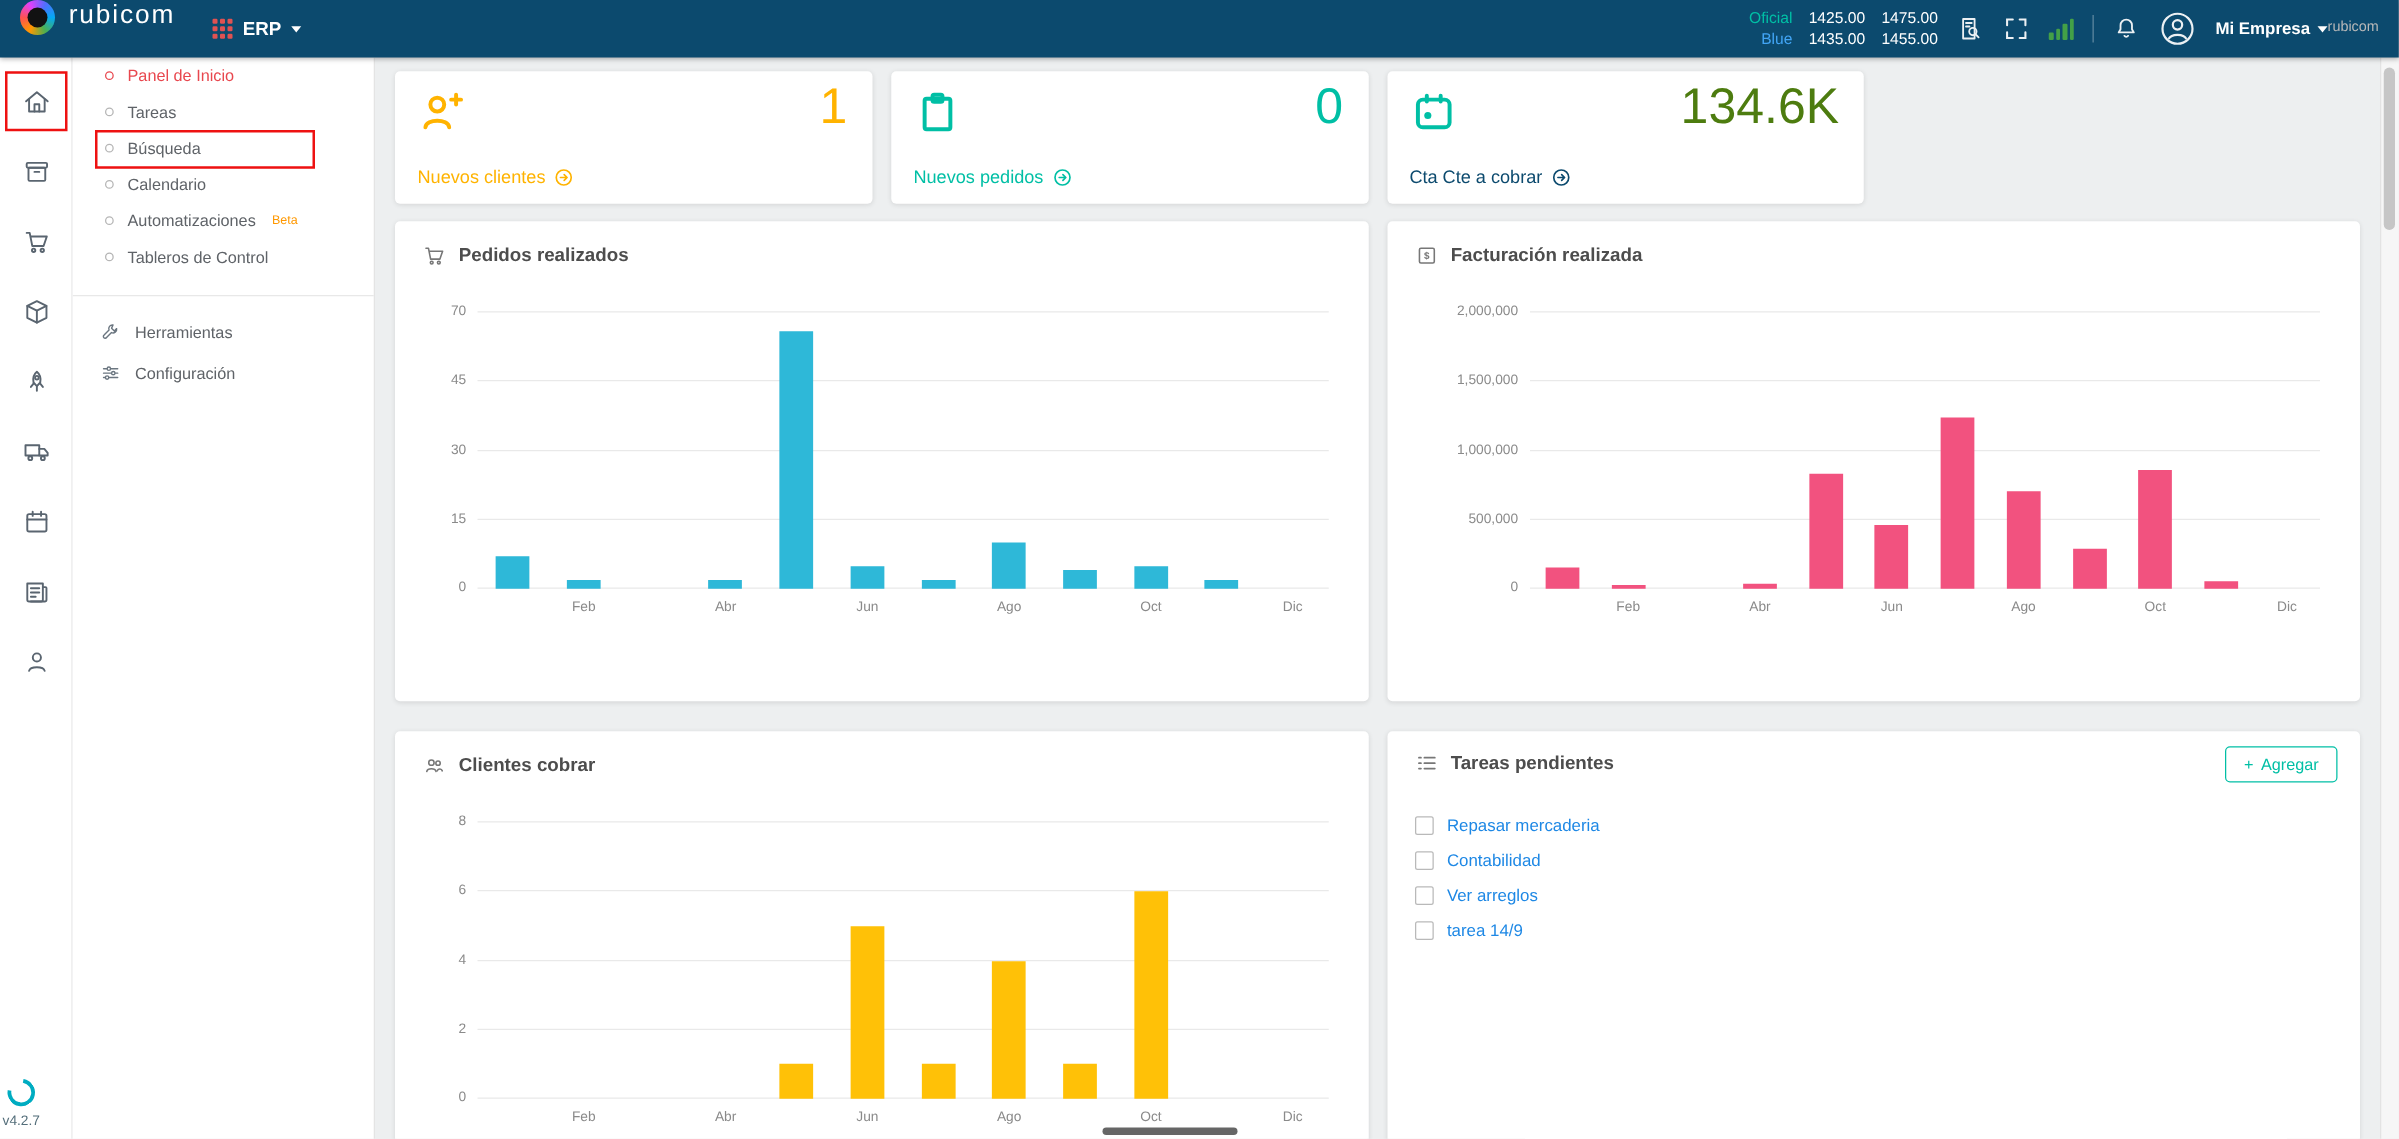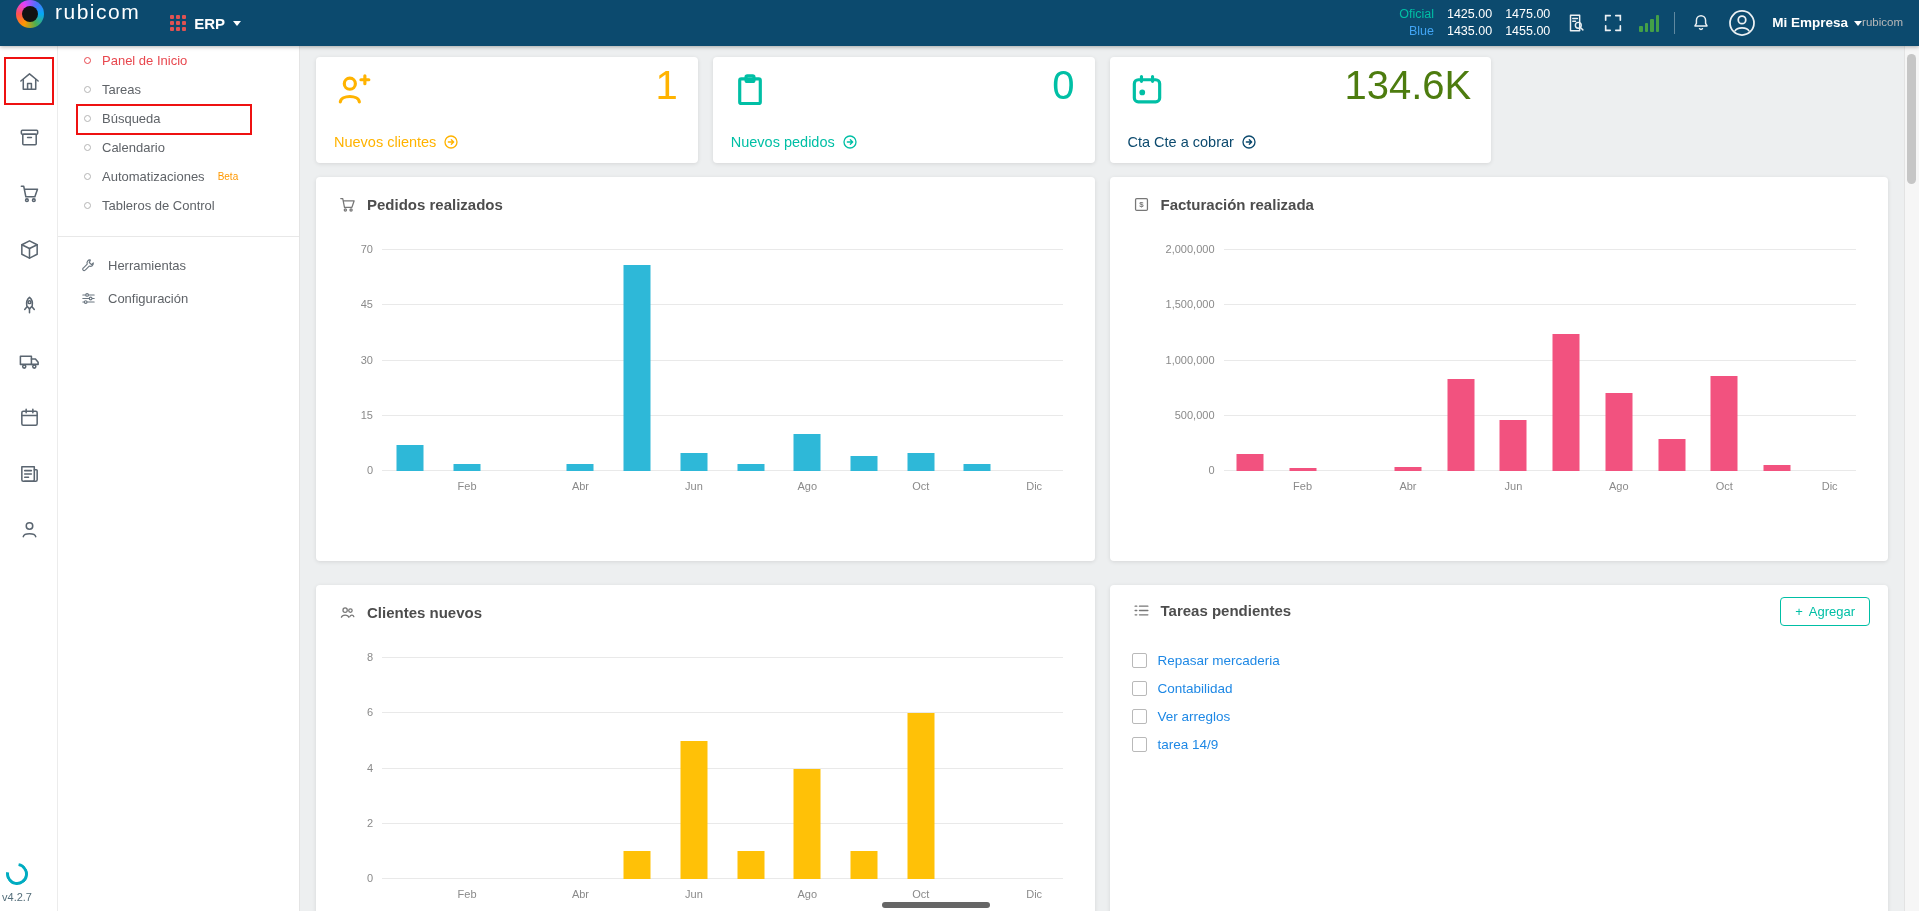--- a/index.html
+++ b/index.html
@@ -458,21 +458,21 @@
 
   <section class="charts-row row3">
     <article class="card chart-card">
       <div class="card-title">
         <svg viewBox="0 0 24 24" fill="none" stroke="currentColor" stroke-width="1.6" stroke-linecap="round" stroke-linejoin="round">
           <circle cx="9" cy="9" r="2.7"></circle>
             <circle cx="15.7" cy="9.5" r="2.2"></circle>
           <path d="M4.3 18 C5.3 14.3 12.7 14.3 13.7 18"></path>
             <path d="M14.8 17.3 C16.2 14.6 19.2 15 20 17.3"></path>
         </svg>
-        <span>Clientes nuevos</span>
+        <span>Clientes cobrar</span>
       </div>
       <div class="plot">
           <div class="gridline" style="bottom: 0%;">
             <span class="ytick">0</span>
           </div>
           <div class="gridline" style="bottom: 25%;">
             <span class="ytick">2</span>
           </div>
           <div class="gridline" style="bottom: 50%;">
             <span class="ytick">4</span>

